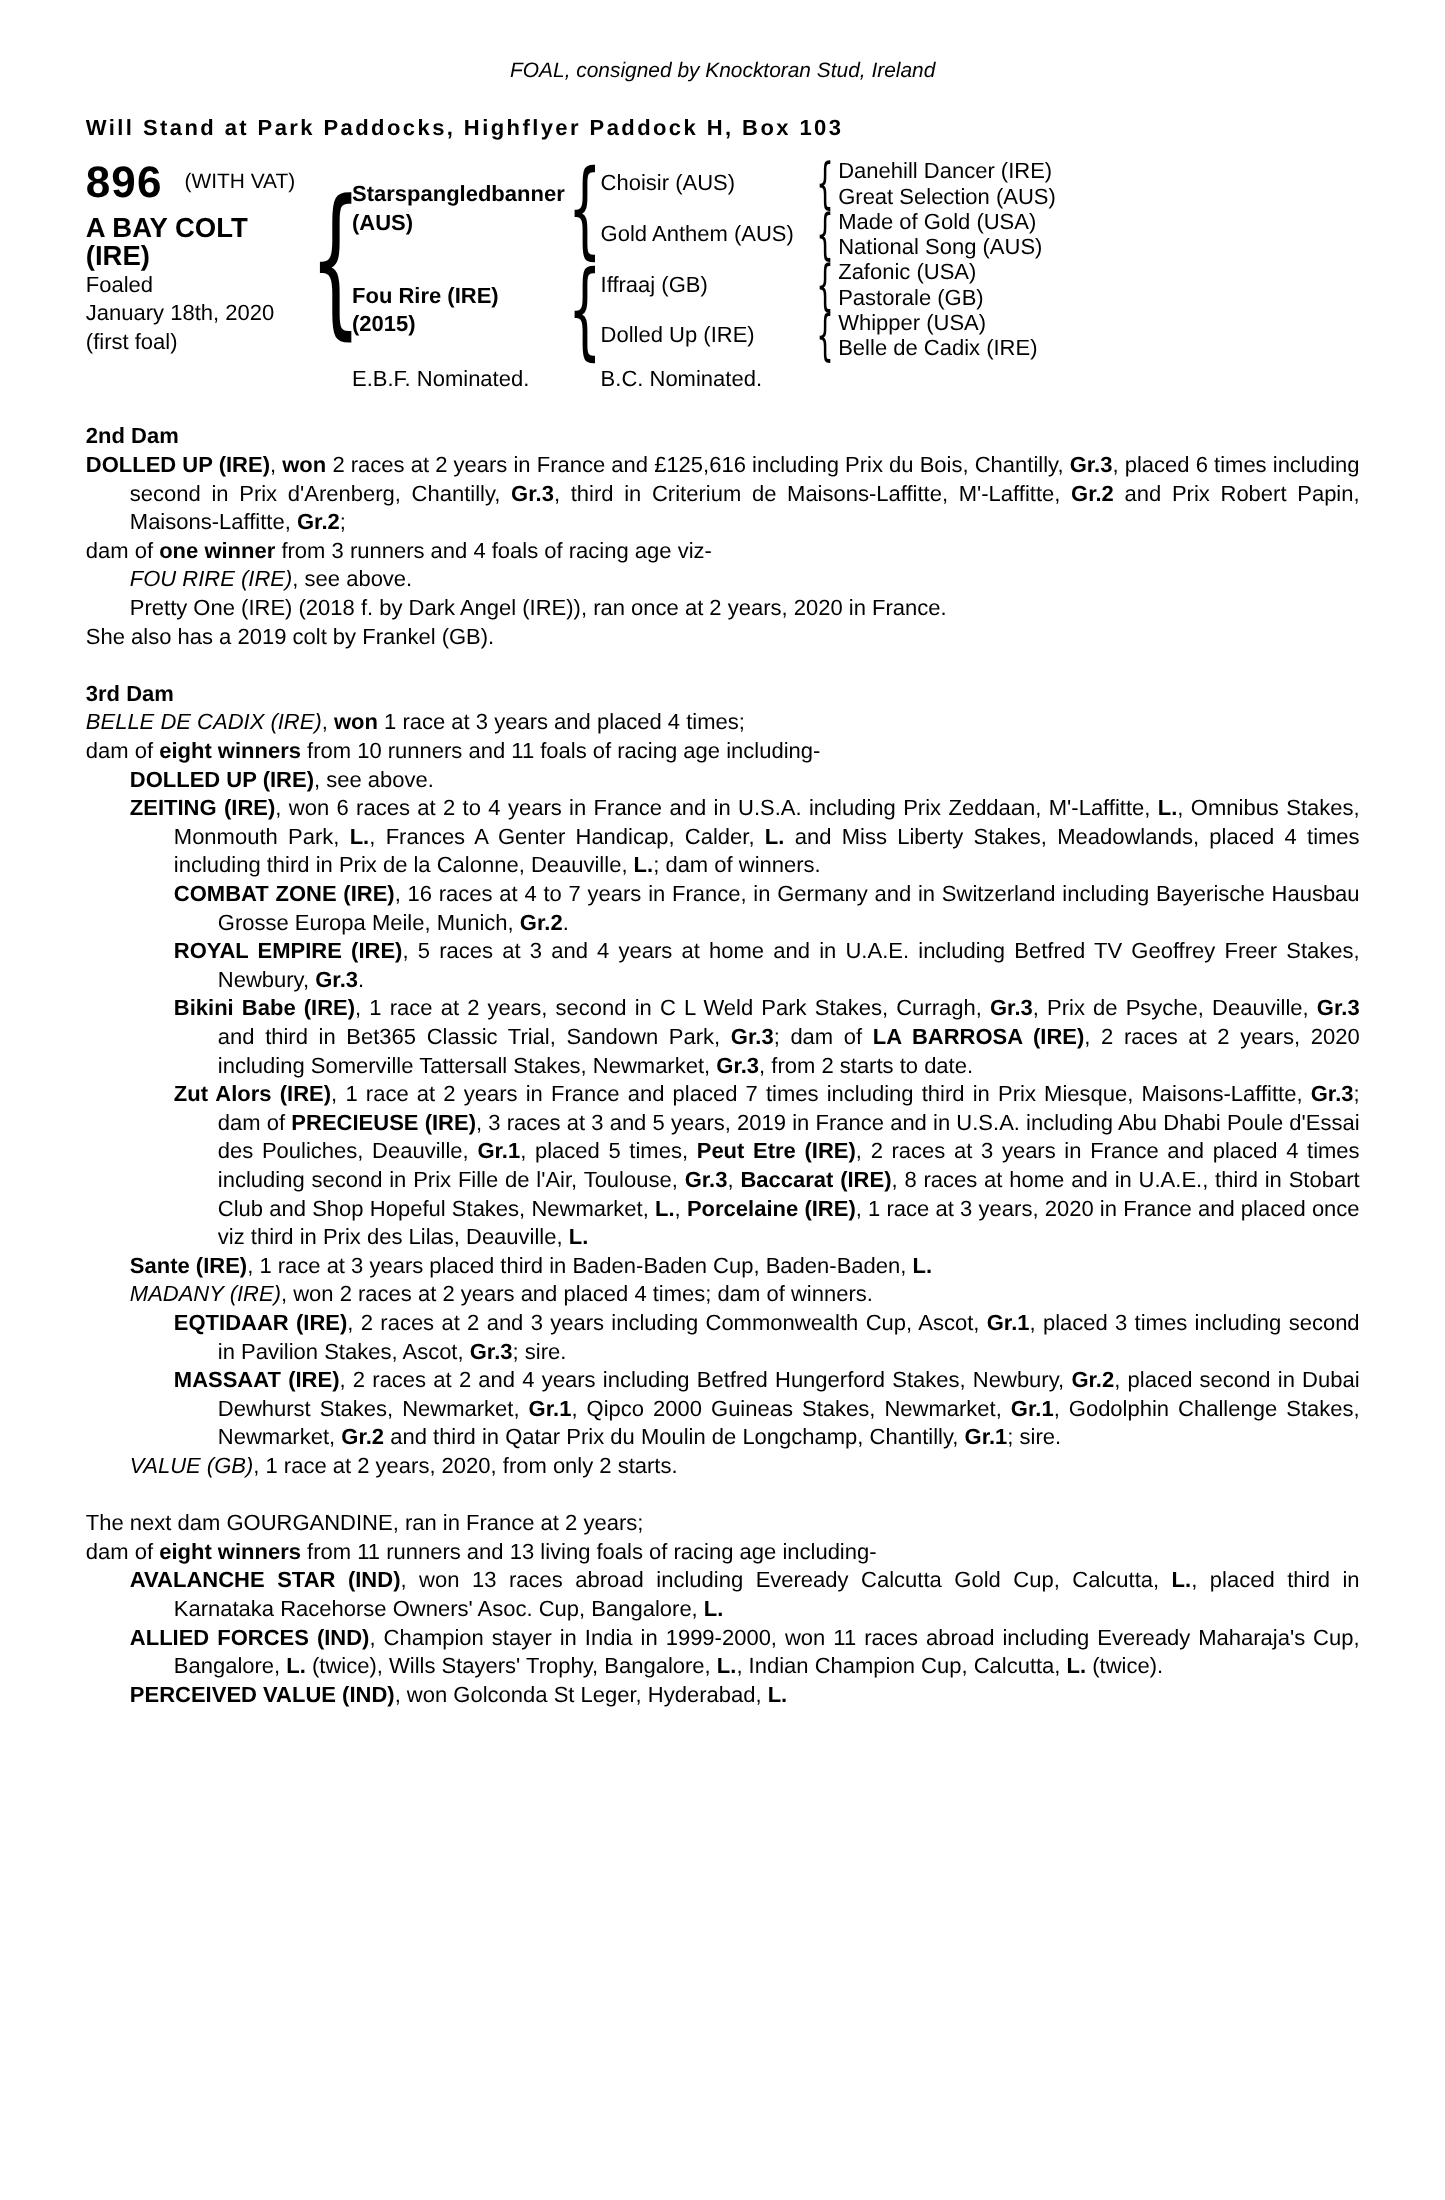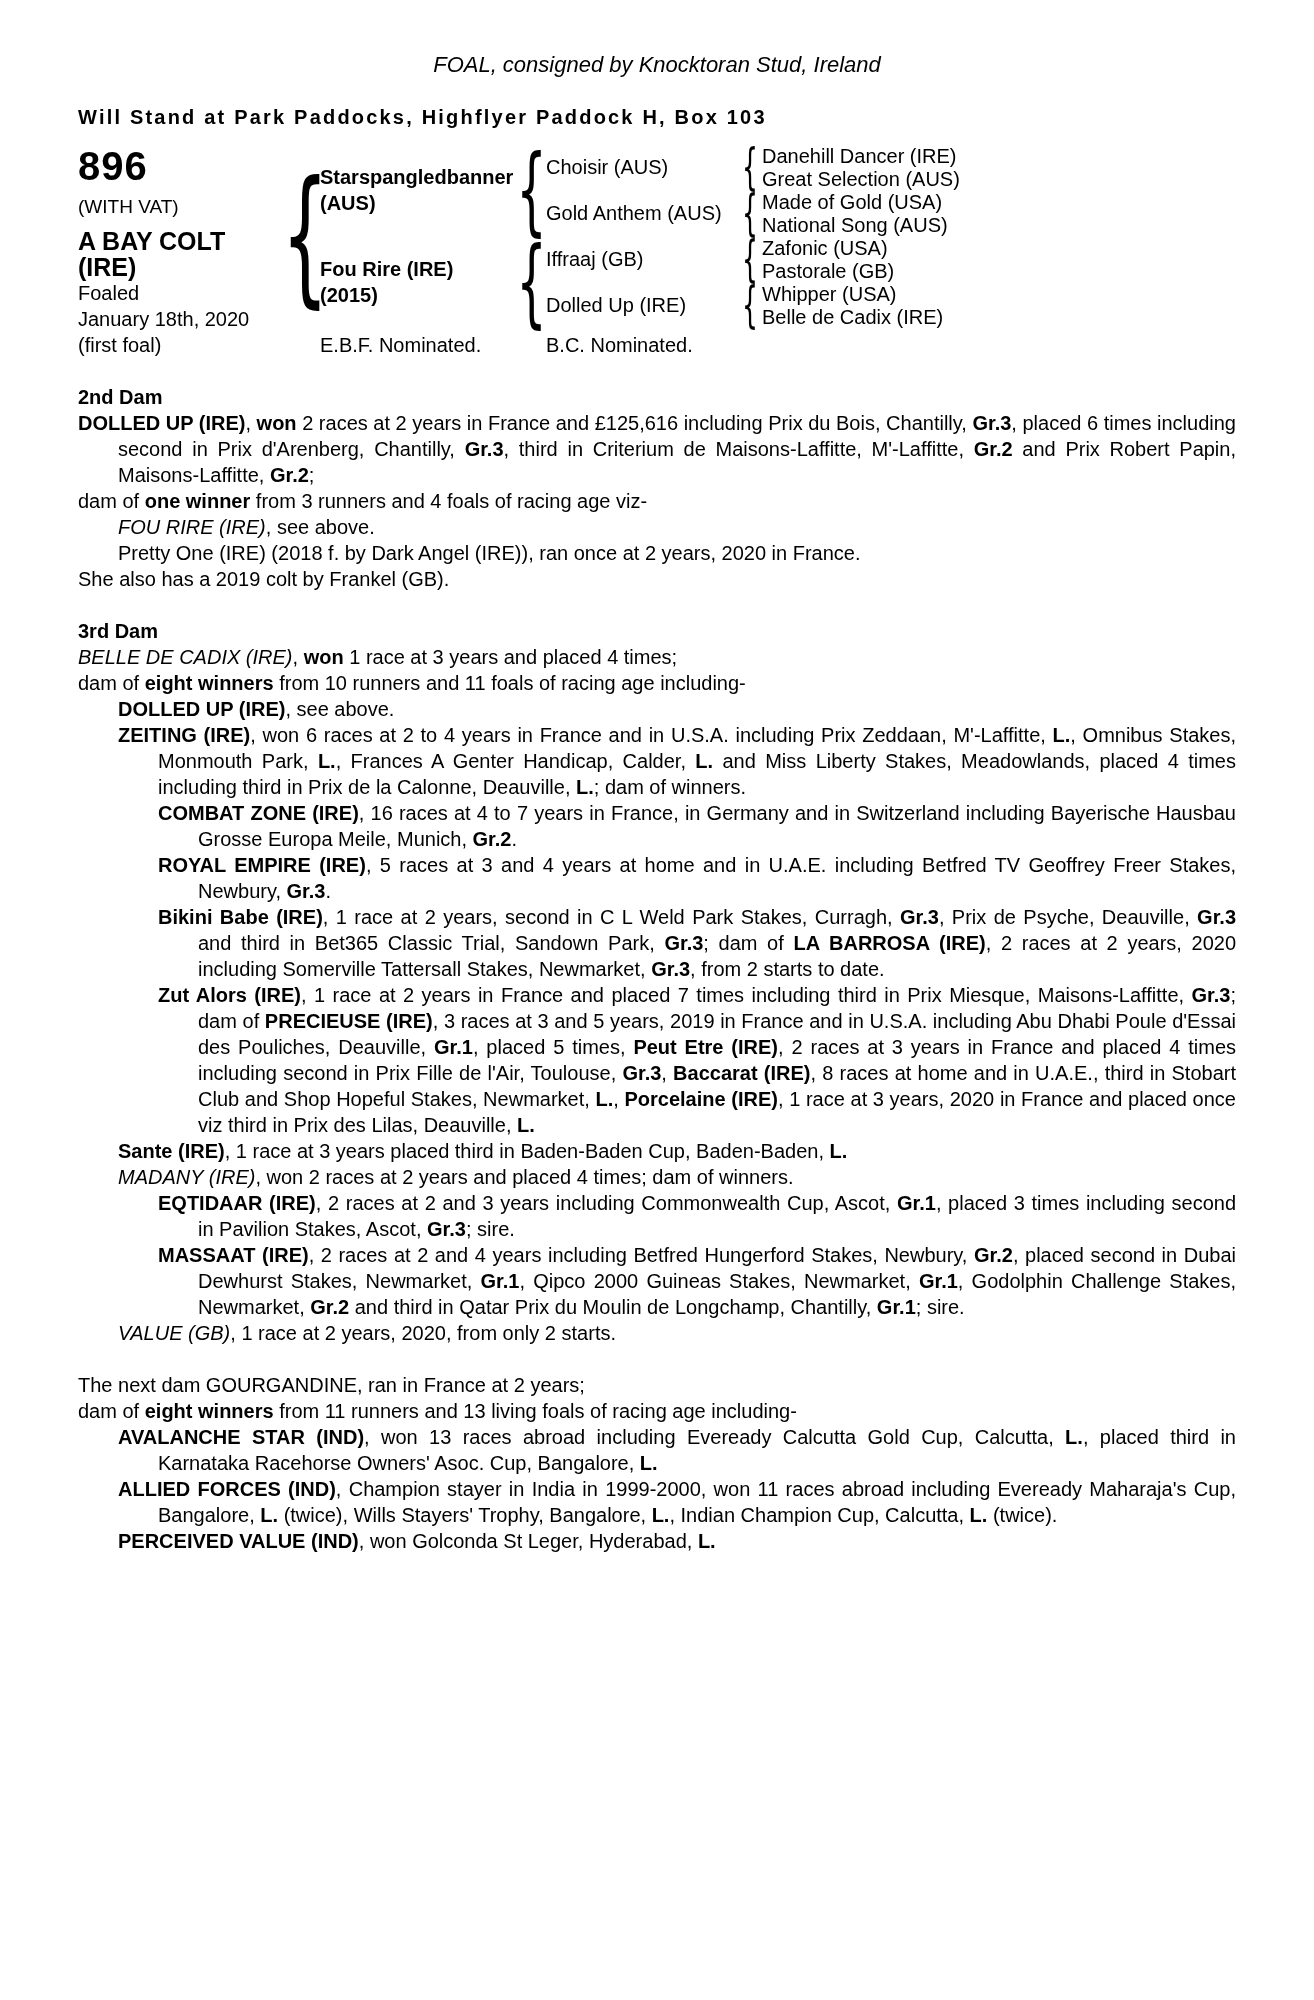--- a/index.html
+++ b/index.html
@@ -11,42 +11,42 @@
     color: #000000;
     font-family: "Liberation Sans", "DejaVu Sans", sans-serif;
     font-size: 20px;
     line-height: 26px;
     padding: 52px 78px 60px 78px;
   }
 
   .consignor-line {
     text-align: center;
     font-style: italic;
-    font-size: 22px;
+    font-size: 19px;
     margin-bottom: 26px;
   }
   .stand-line {
     font-weight: bold;
     font-size: 20px;
     letter-spacing: 2.2px;
     margin-bottom: 14px;
   }
 
   
   .pedigree {
     display: grid;
     grid-template-columns: 212px 30px 198px 28px 192px 24px 1fr;
     grid-template-rows: repeat(8, 23px);
     margin-top: 10px;
   }
   .pcell { display: flex; align-items: center; white-space: nowrap; }
   .gen1col { flex-direction: column; align-items: flex-start; justify-content: center; font-weight: bold; }
 
   .lot-block { grid-column: 1; grid-row: 1 / 9; padding-top: 2px; }
-  .lot-number-row { display: flex; align-items: flex-start; gap: 8px; flex-direction: column; }
+  .lot-number-row { display: flex; align-items: center; gap: 20px; }
   .lot-number { font-size: 40px; font-weight: bold; letter-spacing: 1px; line-height: 40px; }
   .lot-vat { font-size: 19px; }
   .lot-desc { font-weight: bold; font-size: 25px; margin-top: 8px; line-height: 26px; }
   .lot-line { line-height: 26px; }
 
   .brace {
     display: flex; align-items: center; justify-content: center;
     line-height: 1; font-weight: normal;
     font-family: "DejaVu Sans", sans-serif;
   }

